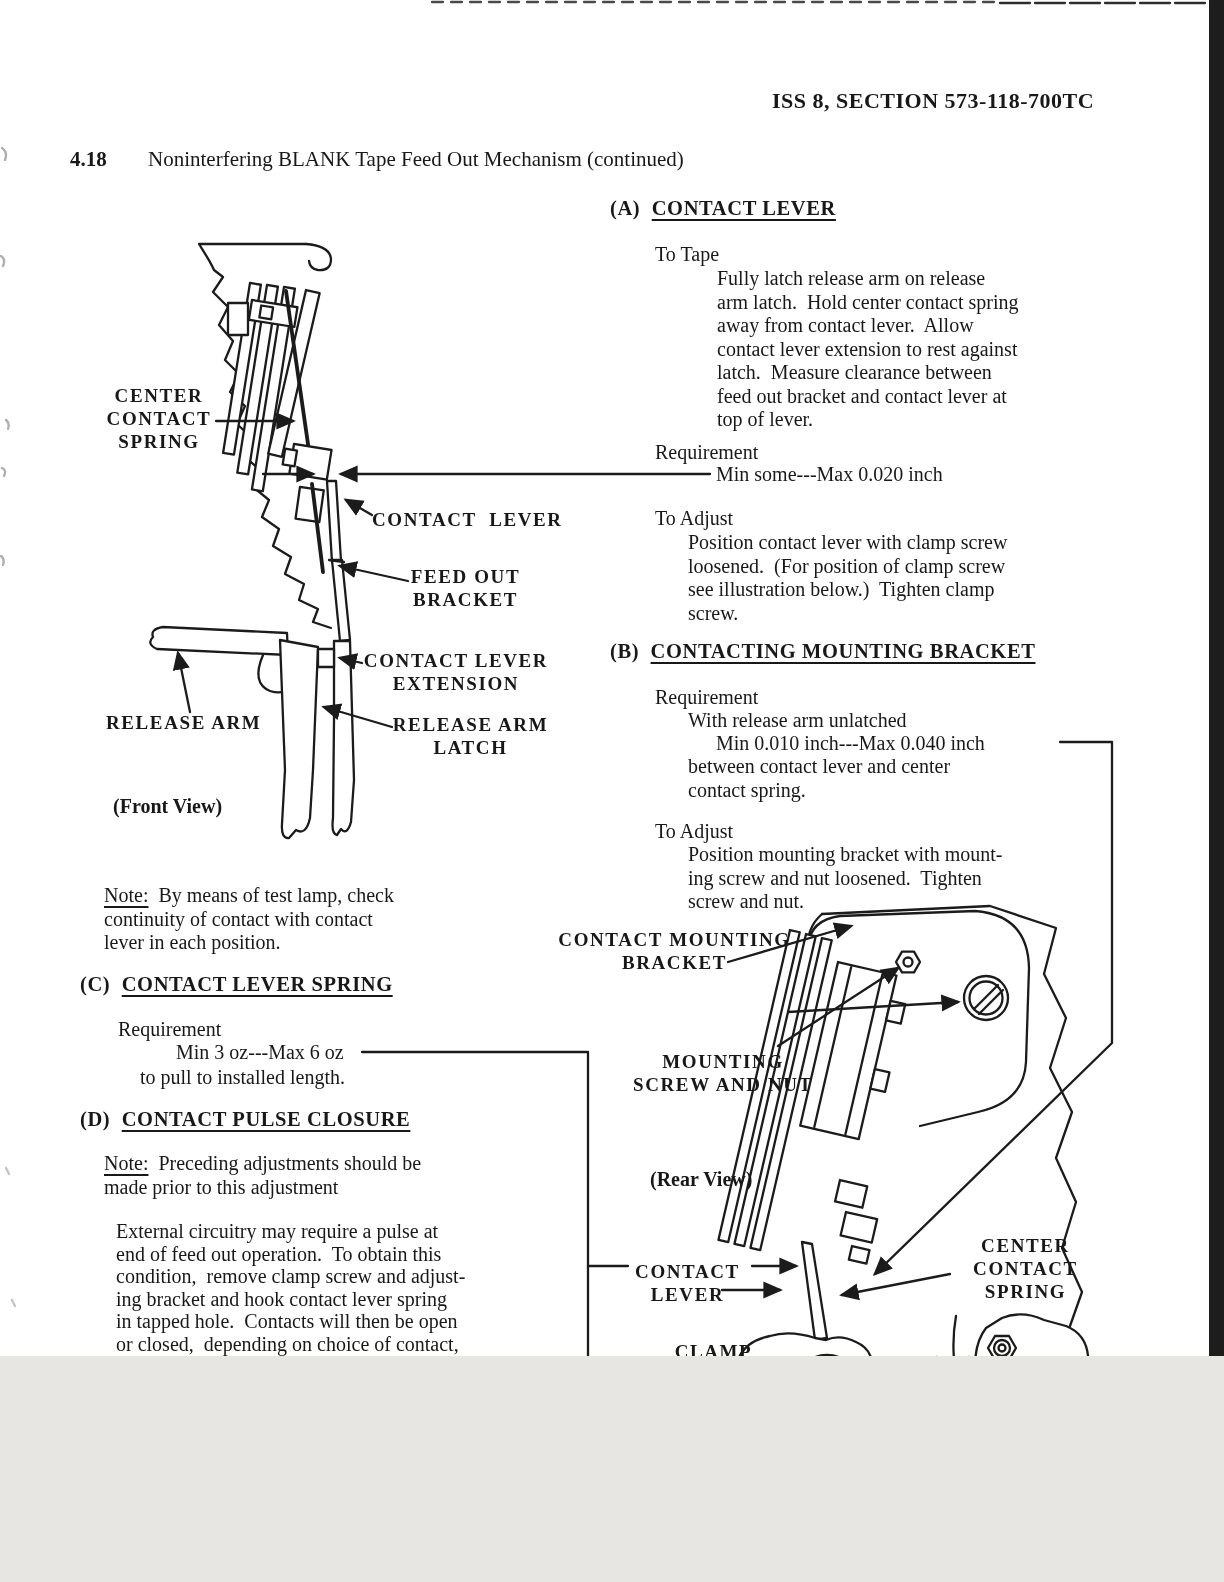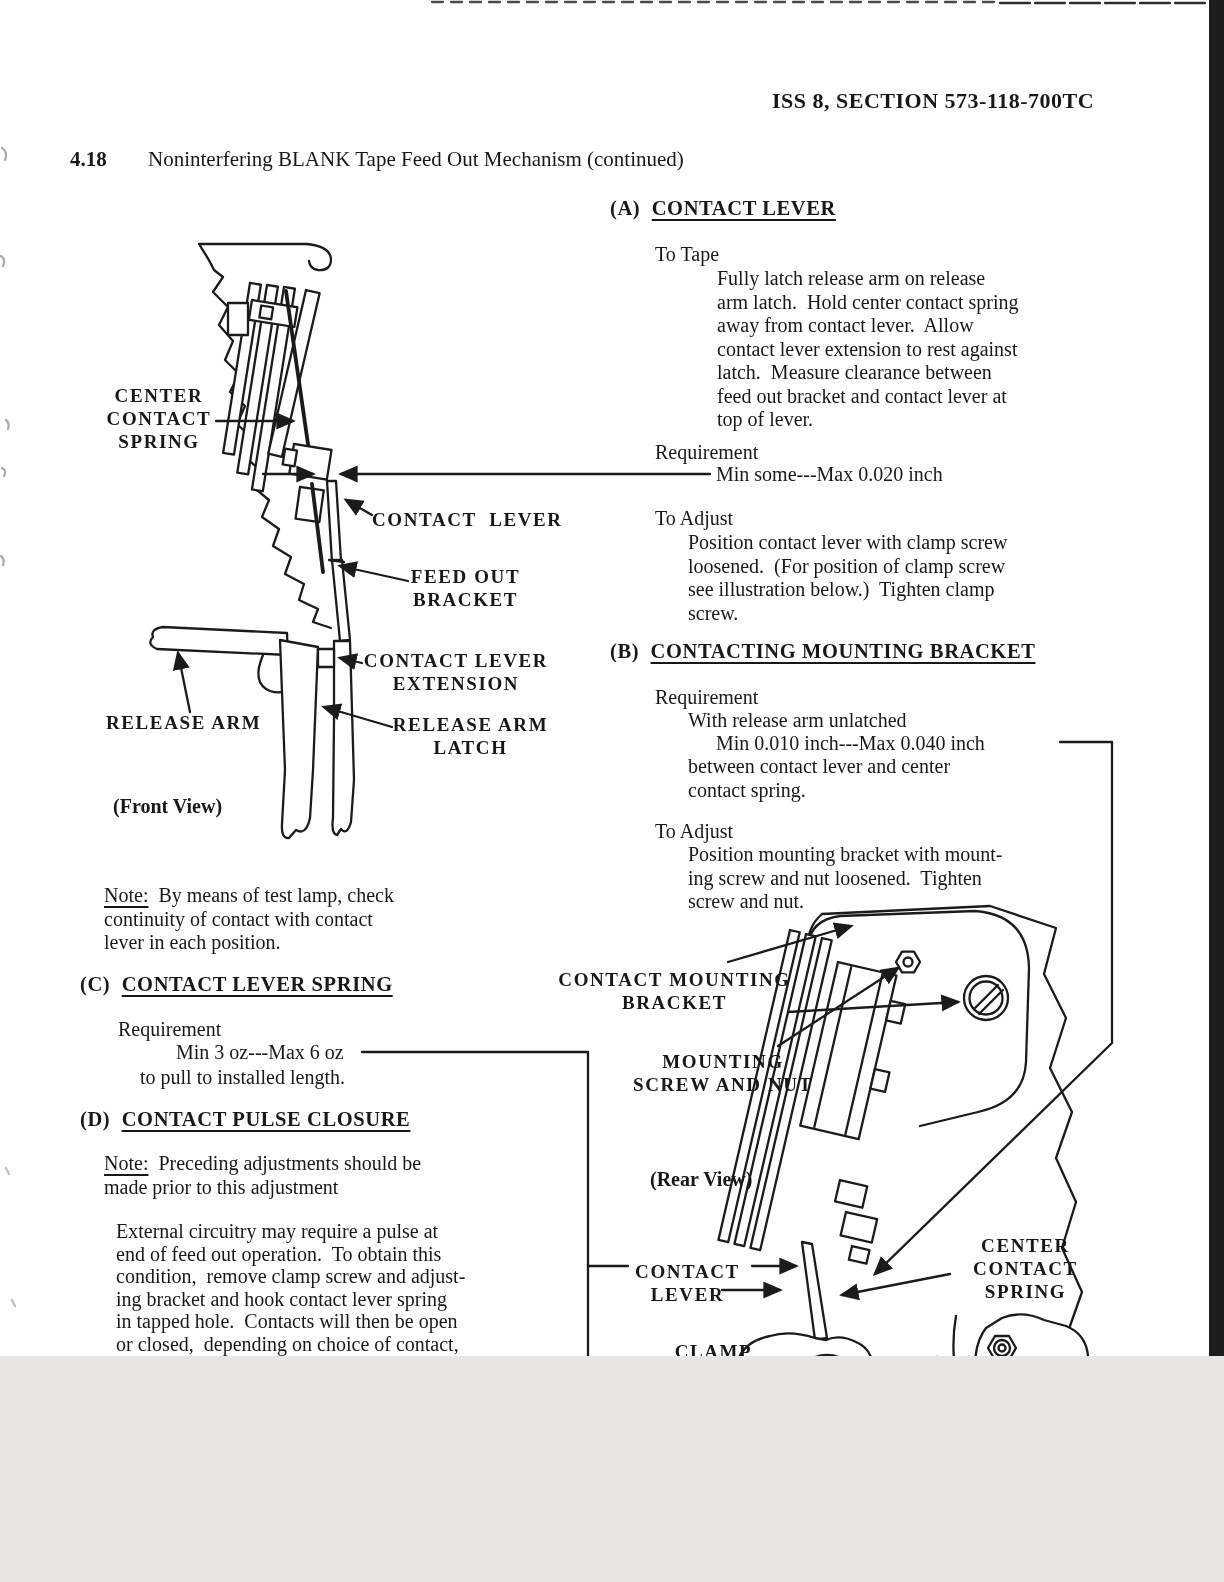--- a/index.html
+++ b/index.html
@@ -207,21 +207,21 @@
   <div class="t dlabel-l" style="left:372px;top:508px;">CONTACT  LEVER</div>
   <div class="t dlabel" style="left:398px;top:565px;width:135px;">FEED OUT
 BRACKET</div>
   <div class="t dlabel" style="left:356px;top:649px;width:200px;">CONTACT LEVER
 EXTENSION</div>
   <div class="t dlabel-l" style="left:106px;top:711px;">RELEASE ARM</div>
   <div class="t dlabel" style="left:388px;top:713px;width:165px;">RELEASE ARM
 LATCH</div>
   <div class="t caption" style="left:113px;top:795px;">(Front View)</div>
 
-  <div class="t dlabel" style="left:552px;top:928px;width:245px;margin-top:40px;">CONTACT MOUNTING
+  <div class="t dlabel" style="left:552px;top:928px;width:245px;">CONTACT MOUNTING
 BRACKET</div>
   <div class="t dlabel" style="left:608px;top:1050px;width:230px;">MOUNTING
 SCREW AND NUT</div>
   <div class="t caption" style="left:650px;top:1168px;">(Rear View)</div>
   <div class="t dlabel" style="left:630px;top:1260px;width:115px;">CONTACT
 LEVER</div>
   <div class="t dlabel" style="left:958px;top:1234px;width:135px;">CENTER
 CONTACT
 SPRING</div>
   <div class="t dlabel" style="left:666px;top:1340px;width:95px;">CLAMP

